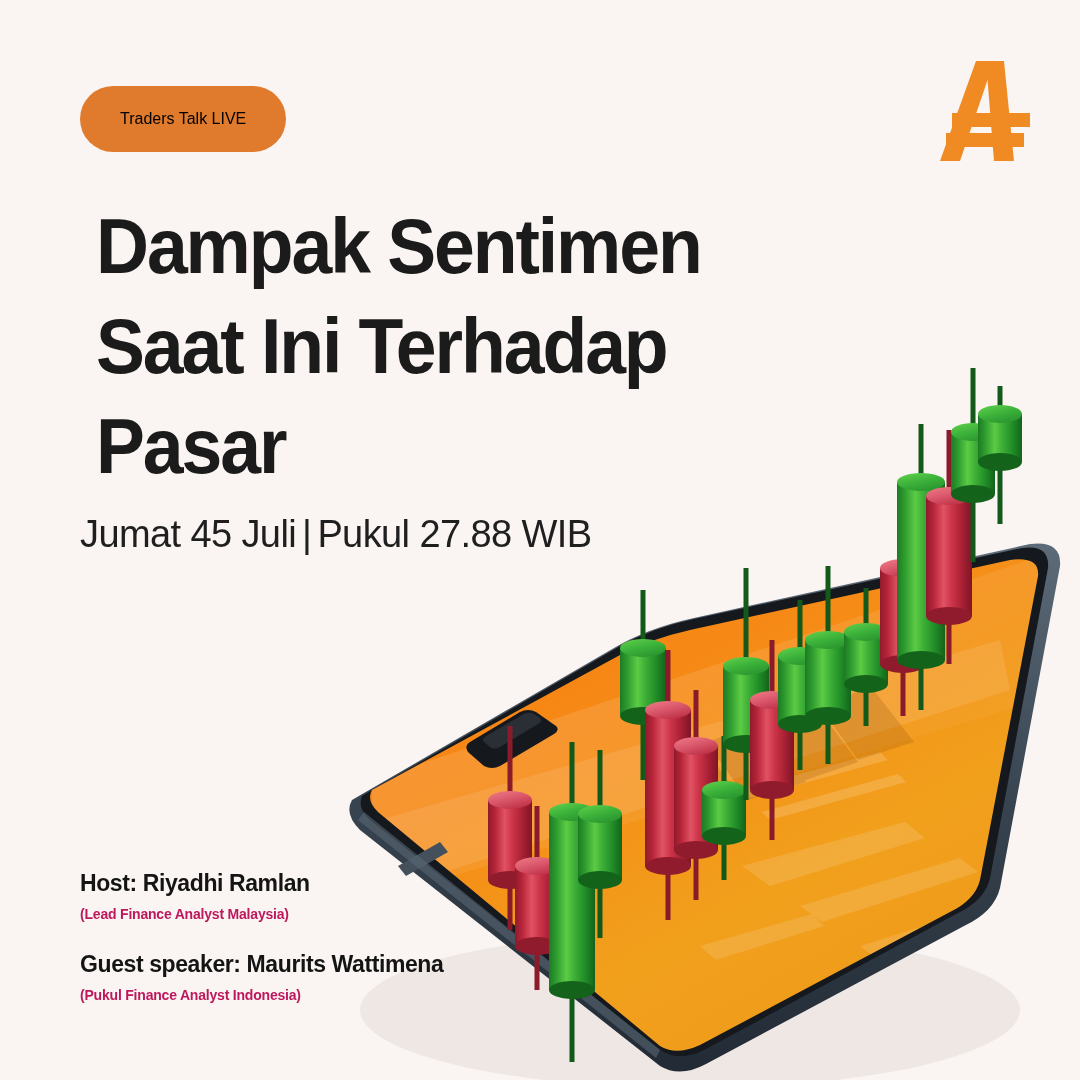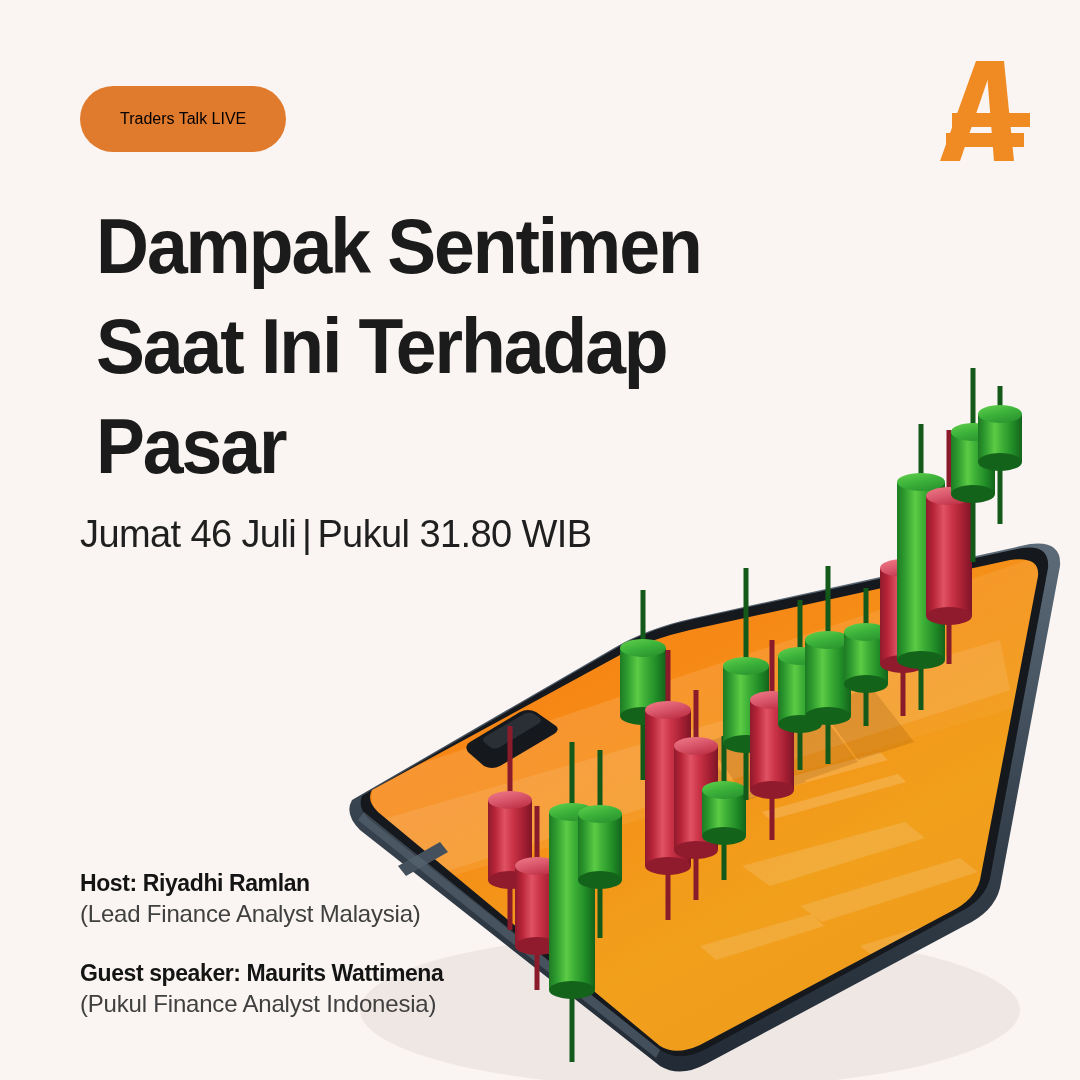--- a/index.html
+++ b/index.html
@@ -83,34 +83,34 @@
   }
 
   
   #credits {
     position: absolute;
     left: 80px;
     top: 868px;
     width: 460px;
     z-index: 40;
   }
-  .credit-block { margin-bottom: 28px; }
+  .credit-block { margin-bottom: 19px; }
   .credit-block:last-child { margin-bottom: 0; }
   .credit-name {
     color: #141414;
     font-size: 23px;
     font-weight: bold;
     letter-spacing: -0.4px;
     line-height: 30px;
     white-space: nowrap;
   }
   .credit-role {
-    color: #404040;
-    font-size: 24px;
-    font-weight: normal;
+    color: #be185d;
+    font-size: 14px;
+    font-weight: bold;
     letter-spacing: -0.2px;
     line-height: 32px;
     white-space: nowrap;
   }
 
   
   #artwork {
     position: absolute;
     left: 0;
     top: 0;
@@ -377,21 +377,21 @@
   <div id="badge">
     <span>Traders Talk LIVE</span>
   </div>
 
   <div id="headline">
     <span class="hl">Dampak Sentimen</span>
     <span class="hl">Saat Ini Terhadap</span>
     <span class="hl">Pasar</span>
   </div>
 
-  <div id="schedule"><span>Jumat 46 Juli</span><span class="sep">|</span><span>Pukul 31.80 WIB</span></div>
+  <div id="schedule"><span>Jumat 45 Juli</span><span class="sep">|</span><span>Pukul 27.88 WIB</span></div>
 
   <div id="credits">
     <div class="credit-block">
       <div class="credit-name">Host: Riyadhi Ramlan</div>
       <div class="credit-role">(Lead Finance Analyst Malaysia)</div>
     </div>
     <div class="credit-block">
       <div class="credit-name">Guest speaker: Maurits Wattimena</div>
       <div class="credit-role">(Pukul Finance Analyst Indonesia)</div>
     </div>

